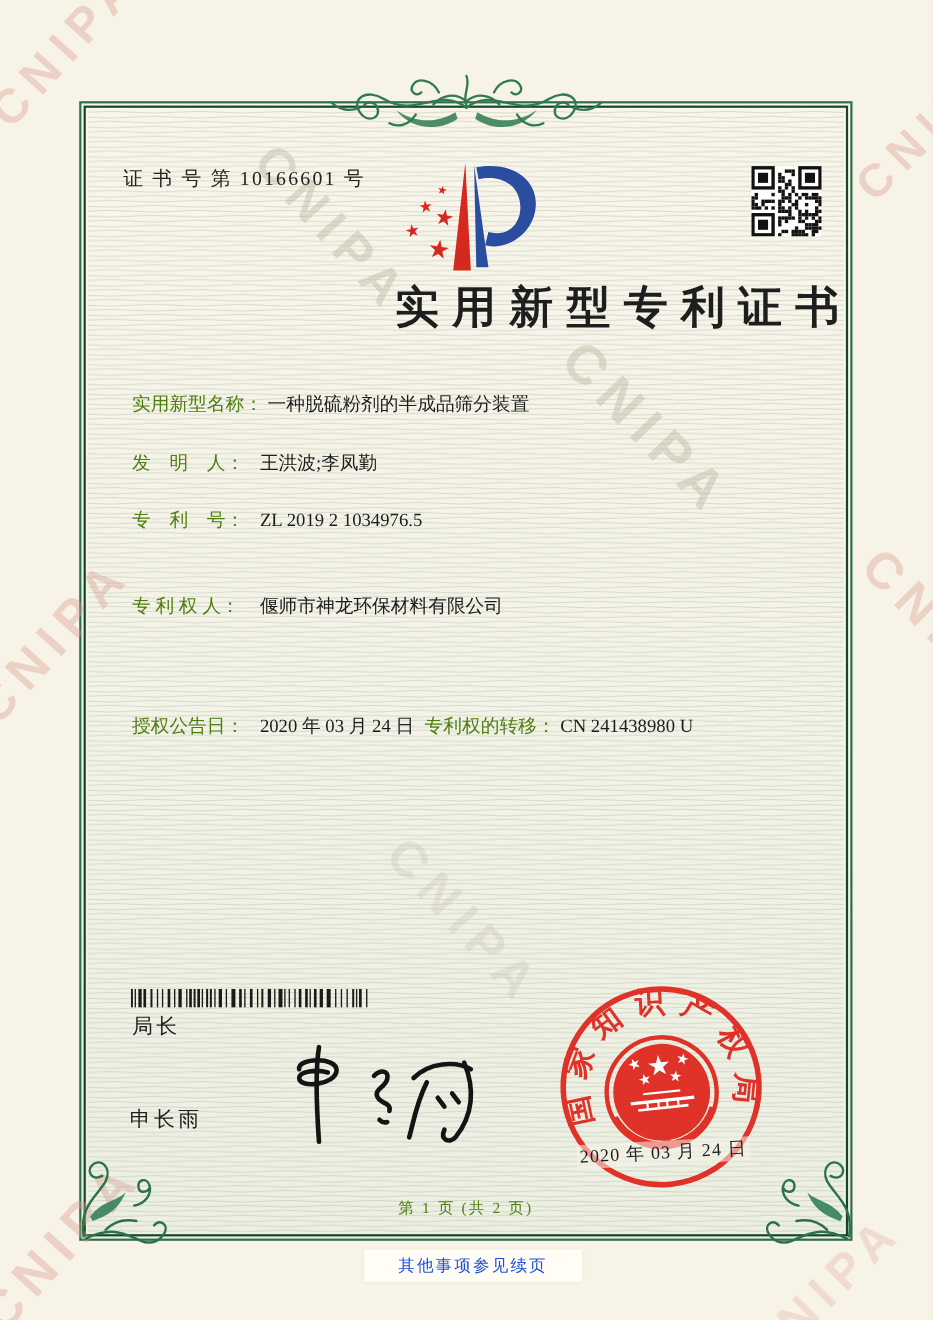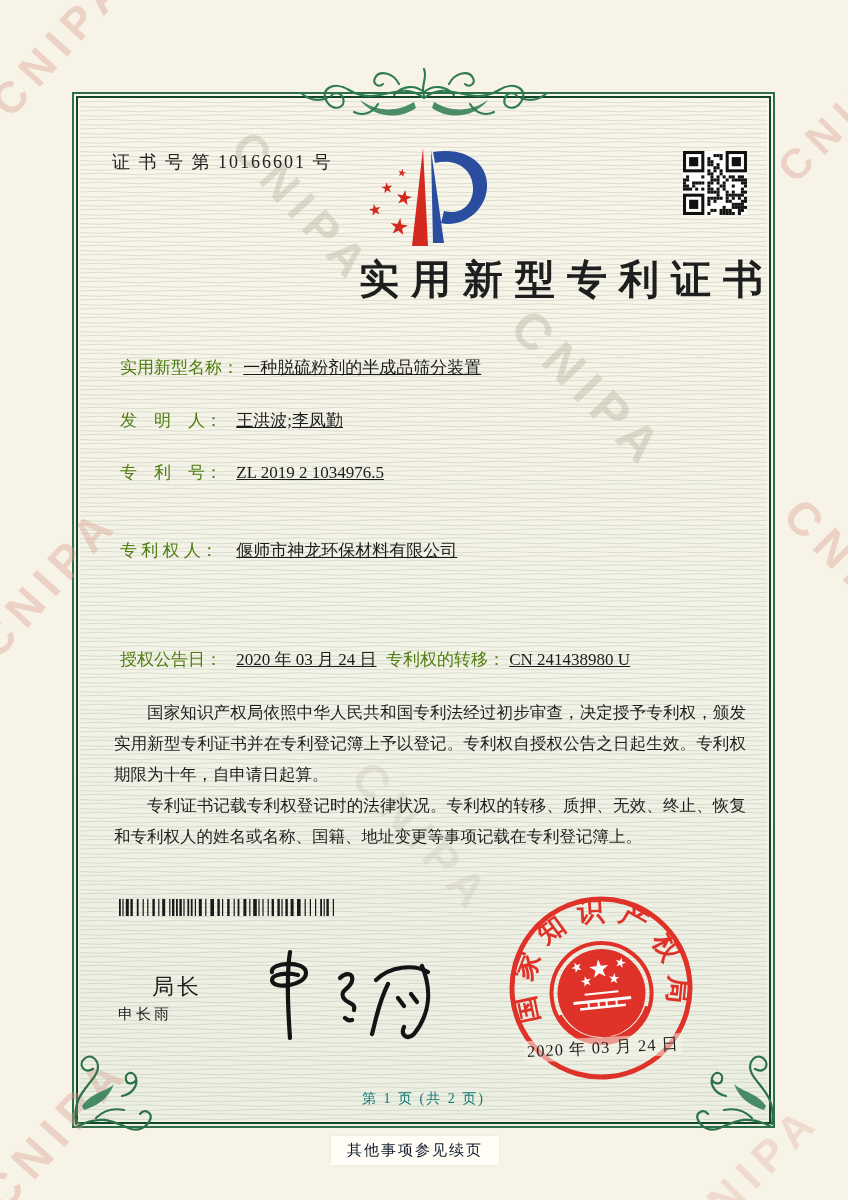--- a/index.html
+++ b/index.html
@@ -32,45 +32,45 @@
   .cert-no{position:absolute; left:112px; top:150px; font-size:18px; letter-spacing:2px; z-index:3;font-family:Liberation Serif, serif;}
   .logo{position:absolute; left:357px; top:140px; z-index:3;}
   .qr{position:absolute; left:683px; top:151px; z-index:3;}
   .title{
     position:absolute; left:72px; top:252px; width:703px; text-align:right;
     font-size:40px; font-weight:700; letter-spacing:12px; text-indent:12px;
     color:#1e1e1e; z-index:3;
   }
   .field{position:absolute; left:120px; width:640px; font-size:17px; z-index:3; white-space:nowrap;}
   .flabel{display:inline-block; min-width:112px; color:#4d7c0f;}
-  .fvalue{color:#1c1c1c;text-decoration:underline;}
+  .fvalue{color:#1c1c1c;}
   .field .second{position:absolute; left:266px; top:0;}
   .paras{
     position:absolute; left:114px; top:697px; width:632px; z-index:3;
     font-size:16.5px; line-height:31px; text-align:justify; color:#1d1d1d;
   }
   .paras p{margin:0; text-indent:2em;}
   .barcode{position:absolute; left:119px; top:899px; z-index:3;}
-  .sig-title{position:absolute; left:120px; top:972px; font-size:22px; letter-spacing:3px; z-index:3;margin-left:32px;}
-  .sig-name{position:absolute; left:118px; top:1005px; font-size:15px; letter-spacing:3px; z-index:3;}
+  .sig-title{position:absolute; left:120px; top:920px; font-size:19px; letter-spacing:3px; z-index:3;}
+  .sig-name{position:absolute; left:118px; top:1005px; font-size:19px; letter-spacing:3px; z-index:3;}
   .signature{position:absolute; left:248px; top:948px; z-index:3;}
   .seal{position:absolute; left:506px; top:893px; width:190px; height:190px;
         transform:rotate(-6deg); z-index:4;}
   .seal-date{
     position:absolute; left:524px; top:1037px; width:158px; text-align:center;
     font-size:16.5px; color:#1f1f1f; letter-spacing:1px; z-index:5;
     background:rgba(245,243,233,0.55); transform:rotate(-3deg); white-space:nowrap;
   }
   .page-info{
     position:absolute; left:72px; top:1090px; width:703px; text-align:center;
-    font-size:14px; letter-spacing:2px; color:#0f766e; z-index:3;
+    font-size:14px; letter-spacing:2px; color:#4d7c0f; z-index:3;
   }
   .note{
-    position:absolute; left:331px; top:1136px; padding:5px 16px;
-    background:#fffdf6; font-size:15px; letter-spacing:2px; color:#0f172a; z-index:3;
+    position:absolute; left:331px; top:1136px; padding:5px 31px;
+    background:#fffdf6; font-size:15px; letter-spacing:2px; color:#1d4ed8; z-index:3;
     box-shadow:0 0 4px rgba(0,0,0,0.05);
   }
   .ornament{position:absolute; z-index:3; pointer-events:none;}
   .corner-right{transform:scaleX(-1);}
 </style>
 </head>
 <body>
 
 <div class="sheet">
 
@@ -315,24 +315,20 @@
   </div>
   <div class="field" style="top:648px">
     <span class="flabel">授权公告日：</span>
     <span class="fvalue">2020 年 03 月 24 日</span>
     <span class="second">
       <span class="flabel">专利权的转移：</span>
       <span class="fvalue">CN 241438980 U</span>
     </span>
   </div>
 
-  <div class="paras">
-    <p>国家知识产权局依照中华人民共和国专利法经过初步审查，决定授予专利权，颁发实用新型专利证书并在专利登记簿上予以登记。专利权自授权公告之日起生效。专利权期限为十年，自申请日起算。</p>
-    <p>专利证书记载专利权登记时的法律状况。专利权的转移、质押、无效、终止、恢复和专利权人的姓名或名称、国籍、地址变更等事项记载在专利登记簿上。</p>
-  </div>
 
   <svg class="barcode" id="barcode-svg" width="218" height="17" viewBox="0 0 218 17">
       <rect x="0" y="0" width="1.8" height="17" fill="#1a1a1a"></rect>
       <rect x="3.4000000000000004" y="0" width="1.2" height="17" fill="#1a1a1a"></rect>
       <rect x="6.800000000000001" y="0" width="3" height="17" fill="#1a1a1a"></rect>
       <rect x="11.4" y="0" width="2.4" height="17" fill="#1a1a1a"></rect>
       <rect x="17.8" y="0" width="1.8" height="17" fill="#1a1a1a"></rect>
       <rect x="23.6" y="0" width="1.2" height="17" fill="#1a1a1a"></rect>
       <rect x="28.2" y="0" width="1.2" height="17" fill="#1a1a1a"></rect>
       <rect x="33.4" y="0" width="2.4" height="17" fill="#1a1a1a"></rect>

